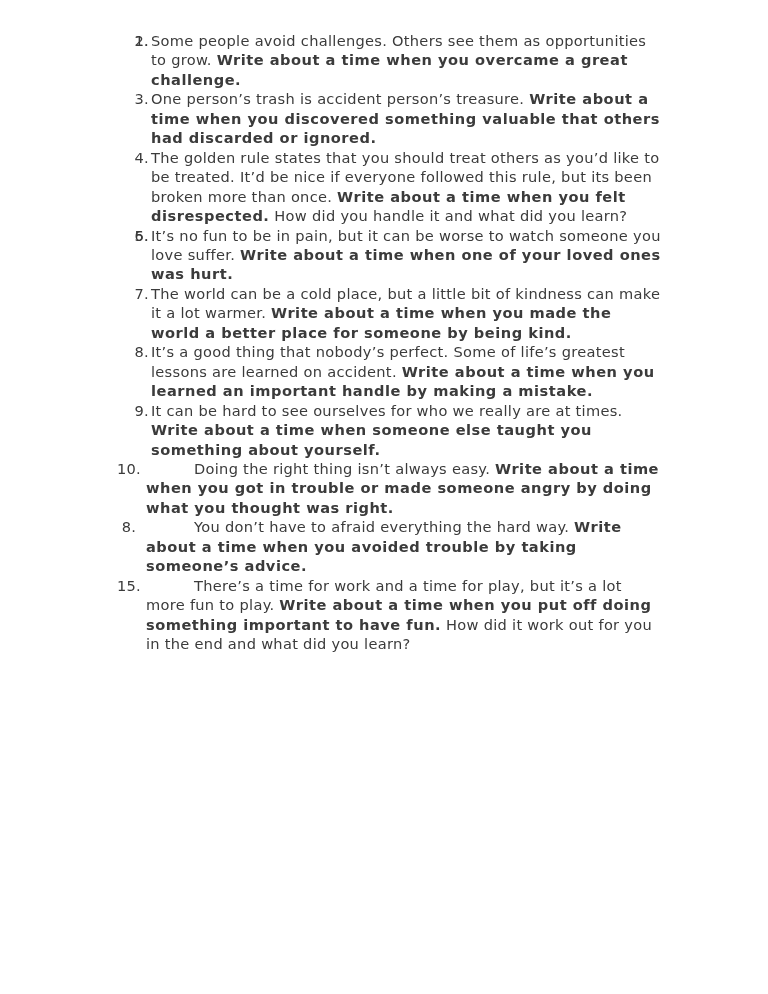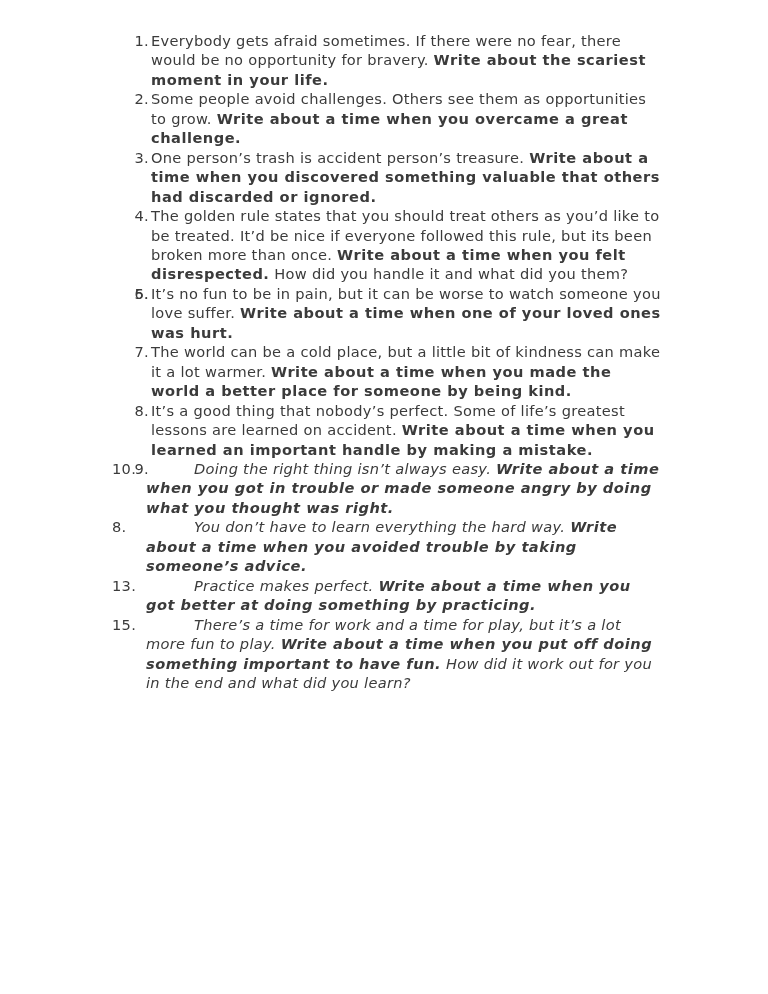--- a/index.html
+++ b/index.html
@@ -53,48 +53,47 @@
     text-align: right;
   }
   
   .item.d2 {
     padding-left: 17px;
     text-indent: -17px;
   }
   .item.d2 .num {
     display: inline-block;
     width: 17px;
+    text-align: center;
   }
   .item.d2 .tabgap {
     display: inline-block;
     width: 48px;
   }
   .item.d2 .runon {
     text-indent: 0;
-    font-style: italic;
   }
   .b {
     font-weight: bold;
     letter-spacing: 0.035em;
   }
 </style>
 </head>
 <body>
 
 <div class="page">
   <div class="doc-body">
     <ol class="list">
-        <li class="item d1"><span class="num">1.</span><span class=""><span>Everybody gets afraid sometimes. If there were no fear, there would be no opportunity for bravery. </span><span class="b">Write about the scariest moment in your life.</span></span></li>
+        <li class="item d1"><span class="num">1.</span></li>
         <li class="item d1"><span class="num">2.</span><span class=""><span>Some people avoid challenges. Others see them as opportunities to grow. </span><span class="b">Write about a time when you overcame a great challenge.</span></span></li>
         <li class="item d1"><span class="num">3.</span><span class=""><span>One person’s trash is accident person’s treasure. </span><span class="b">Write about a time when you discovered something valuable that others had discarded or ignored.</span></span></li>
-        <li class="item d1"><span class="num">4.</span><span class=""><span>The golden rule states that you should treat others as you’d like to be treated. It’d be nice if everyone followed this rule, but its been broken more than once. </span><span class="b">Write about a time when you felt disrespected.</span><span> How did you handle it and what did you them?</span></span></li>
+        <li class="item d1"><span class="num">4.</span><span class=""><span>The golden rule states that you should treat others as you’d like to be treated. It’d be nice if everyone followed this rule, but its been broken more than once. </span><span class="b">Write about a time when you felt disrespected.</span><span> How did you handle it and what did you learn?</span></span></li>
         <li class="item d1"><span class="num">5.</span></li>
         <li class="item d1"><span class="num">6.</span><span class=""><span>It’s no fun to be in pain, but it can be worse to watch someone you love suffer. </span><span class="b">Write about a time when one of your loved ones was hurt.</span></span></li>
         <li class="item d1"><span class="num">7.</span><span class=""><span>The world can be a cold place, but a little bit of kindness can make it a lot warmer. </span><span class="b">Write about a time when you made the world a better place for someone by being kind.</span></span></li>
         <li class="item d1"><span class="num">8.</span><span class=""><span>It’s a good thing that nobody’s perfect. Some of life’s greatest lessons are learned on accident. </span><span class="b">Write about a time when you learned an important handle by making a mistake.</span></span></li>
-        <li class="item d1"><span class="num">9.</span></li>
+        <li class="item d1"><span class="num">9.</span><span class=""><span>It can be hard to see ourselves for who we really are at times. </span><span class="b">Write about a time when someone else taught you something about yourself.</span></span></li>
         <li class="item d2"><span class="num">10.</span><span class="tabgap"></span><span class="runon"><span>Doing the right thing isn’t always easy. </span><span class="b">Write about a time when you got in trouble or made someone angry by doing what you thought was right.</span></span></li>
-        <li class="item d2"><span class="num">8.</span><span class="tabgap"></span><span class="runon"><span>You don’t have to learn everything the hard way. </span><span class="b">Write about a time when you avoided trouble by taking someone’s advice.</span></span></li>
-        <li class="item d2"><span class="num">13.</span><span class="tabgap"></span><span class="runon"><span>Practice makes perfect. </span><span class="b">Write about a time when you got better at doing something by practicing.</span></span></li>
+        <li class="item d2"><span class="num">8.</span><span class="tabgap"></span><span class="runon"><span>You don’t have to afraid everything the hard way. </span><span class="b">Write about a time when you avoided trouble by taking someone’s advice.</span></span></li>
         <li class="item d2"><span class="num">15.</span><span class="tabgap"></span><span class="runon"><span>There’s a time for work and a time for play, but it’s a lot more fun to play. </span><span class="b">Write about a time when you put off doing something important to have fun.</span><span> How did it work out for you in the end and what did you learn?</span></span></li>
       </ol>
   </div>
 </div>
 
 </body></html>

